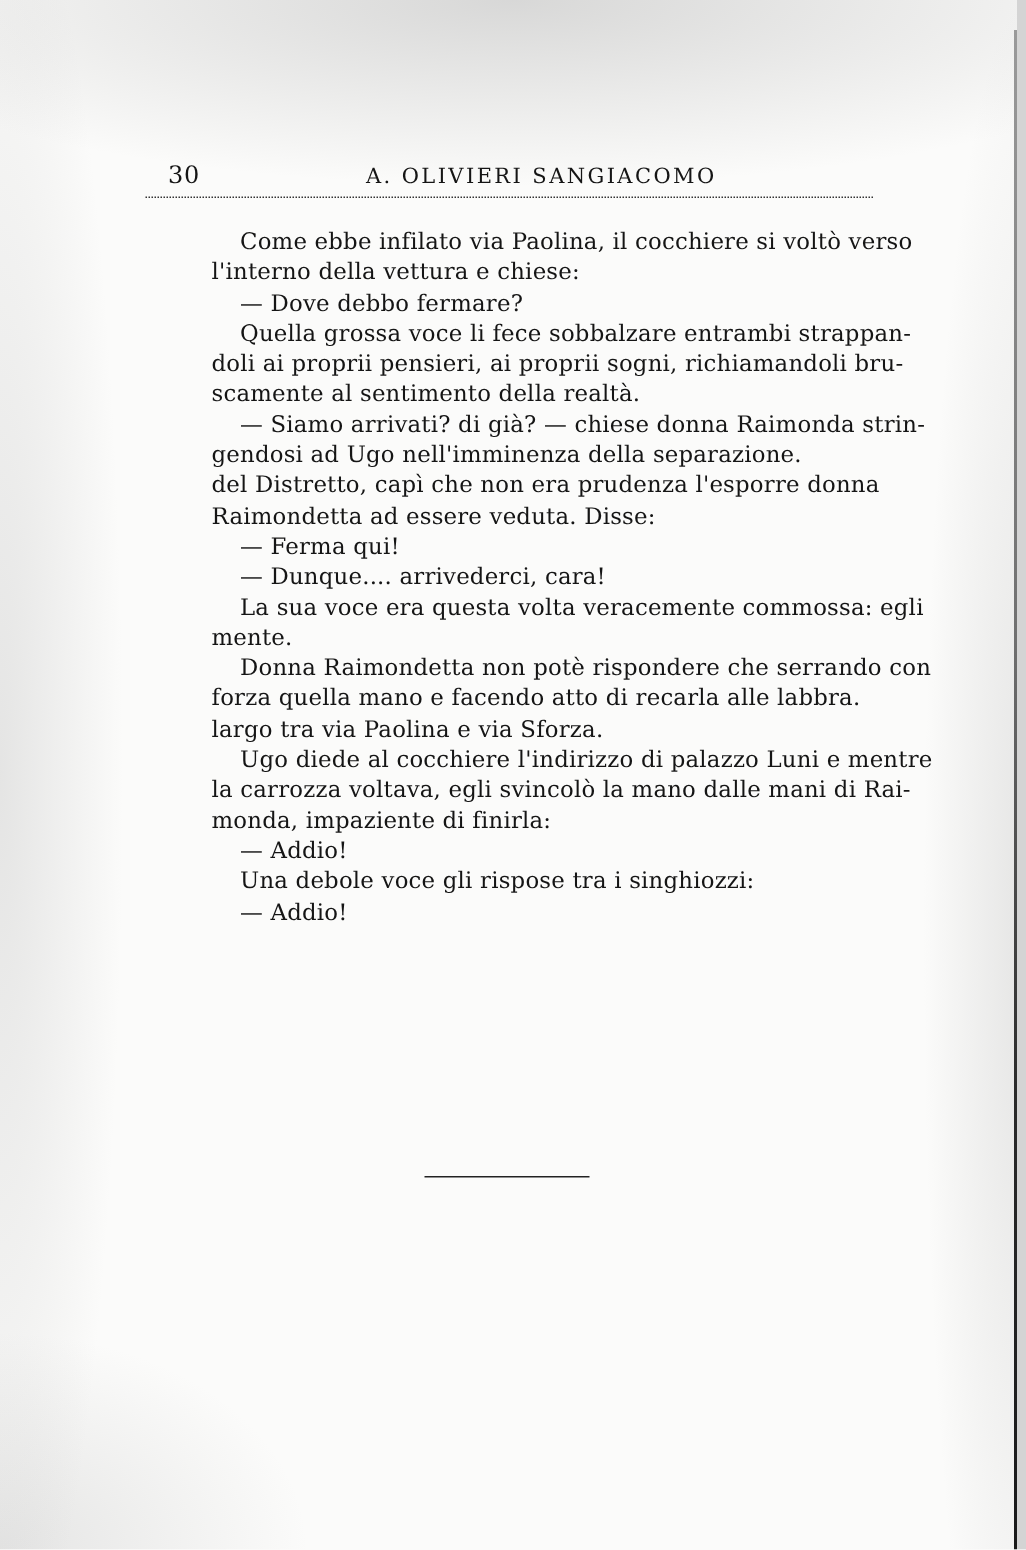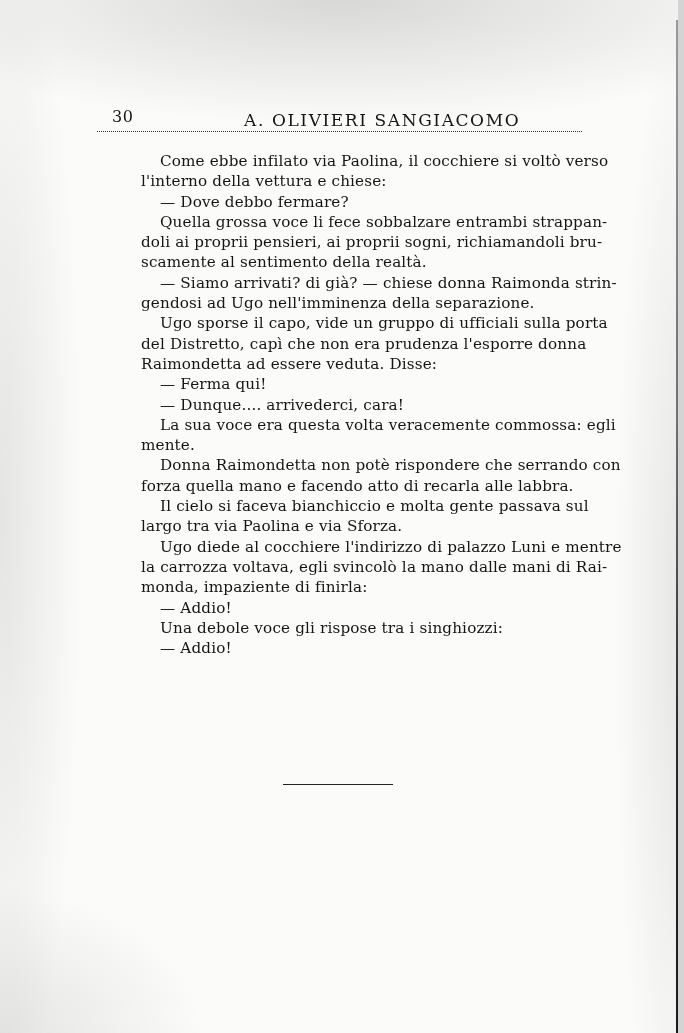--- a/index.html
+++ b/index.html
@@ -27,21 +27,21 @@
     }
     .header {
       position: absolute; left: 0; top: 107px; width: 684px; height: 22px; padding-left: 16px;
     }
     .page-number {
       position: absolute; left: 112px; top: 0;
       font-size: 16px; letter-spacing: 0.5px;
     }
     .running-title {
       position: absolute; left: 244px; top: 3px;
-      font-size: 17px; letter-spacing: 1.6px; font-weight: normal;
+      font-size: 14px; letter-spacing: 1.6px; font-weight: normal;
     }
     .header-rule {
       position: absolute; left: 97px; top: 131px; width: 485px; height: 0;
       border-top: 1.3px dotted #333;
     }
     .body-text {
       position: absolute; left: 97px; top: 151px; width: 486px;
       font-size: 15.2px; line-height: 20.3px;
     }
     .line {
@@ -70,30 +70,28 @@
 
 <div class="body-text" id="body-text">
     <span class="line indent">Come ebbe infilato via Paolina, il cocchiere si voltò verso</span>
     <span class="line short">l'interno della vettura e chiese:</span>
     <span class="line indent short">— Dove debbo fermare?</span>
     <span class="line indent">Quella grossa voce li fece sobbalzare entrambi strappan-</span>
     <span class="line">doli ai proprii pensieri, ai proprii sogni, richiamandoli bru-</span>
     <span class="line short">scamente al sentimento della realtà.</span>
     <span class="line indent">— Siamo arrivati? di già? — chiese donna Raimonda strin-</span>
     <span class="line short">gendosi ad Ugo nell'imminenza della separazione.</span>
-    <span class="line indent">Ugo sporse il capo, vide un gruppo di ufficiali sulla porta</span>
     <span class="line">del Distretto, capì che non era prudenza l'esporre donna</span>
     <span class="line short">Raimondetta ad essere veduta. Disse:</span>
     <span class="line indent short">— Ferma qui!</span>
     <span class="line indent short">— Dunque.... arrivederci, cara!</span>
     <span class="line indent">La sua voce era questa volta veracemente commossa: egli</span>
     <span class="line short">mente.</span>
     <span class="line indent">Donna Raimondetta non potè rispondere che serrando con</span>
     <span class="line short">forza quella mano e facendo atto di recarla alle labbra.</span>
-    <span class="line indent">Il cielo si faceva bianchiccio e molta gente passava sul</span>
     <span class="line short">largo tra via Paolina e via Sforza.</span>
     <span class="line indent">Ugo diede al cocchiere l'indirizzo di palazzo Luni e mentre</span>
     <span class="line">la carrozza voltava, egli svincolò la mano dalle mani di Rai-</span>
     <span class="line short">monda, impaziente di finirla:</span>
     <span class="line indent short">— Addio!</span>
     <span class="line indent short">Una debole voce gli rispose tra i singhiozzi:</span>
     <span class="line indent short">— Addio!</span>
   </div>
 
 <div class="end-rule"></div>

